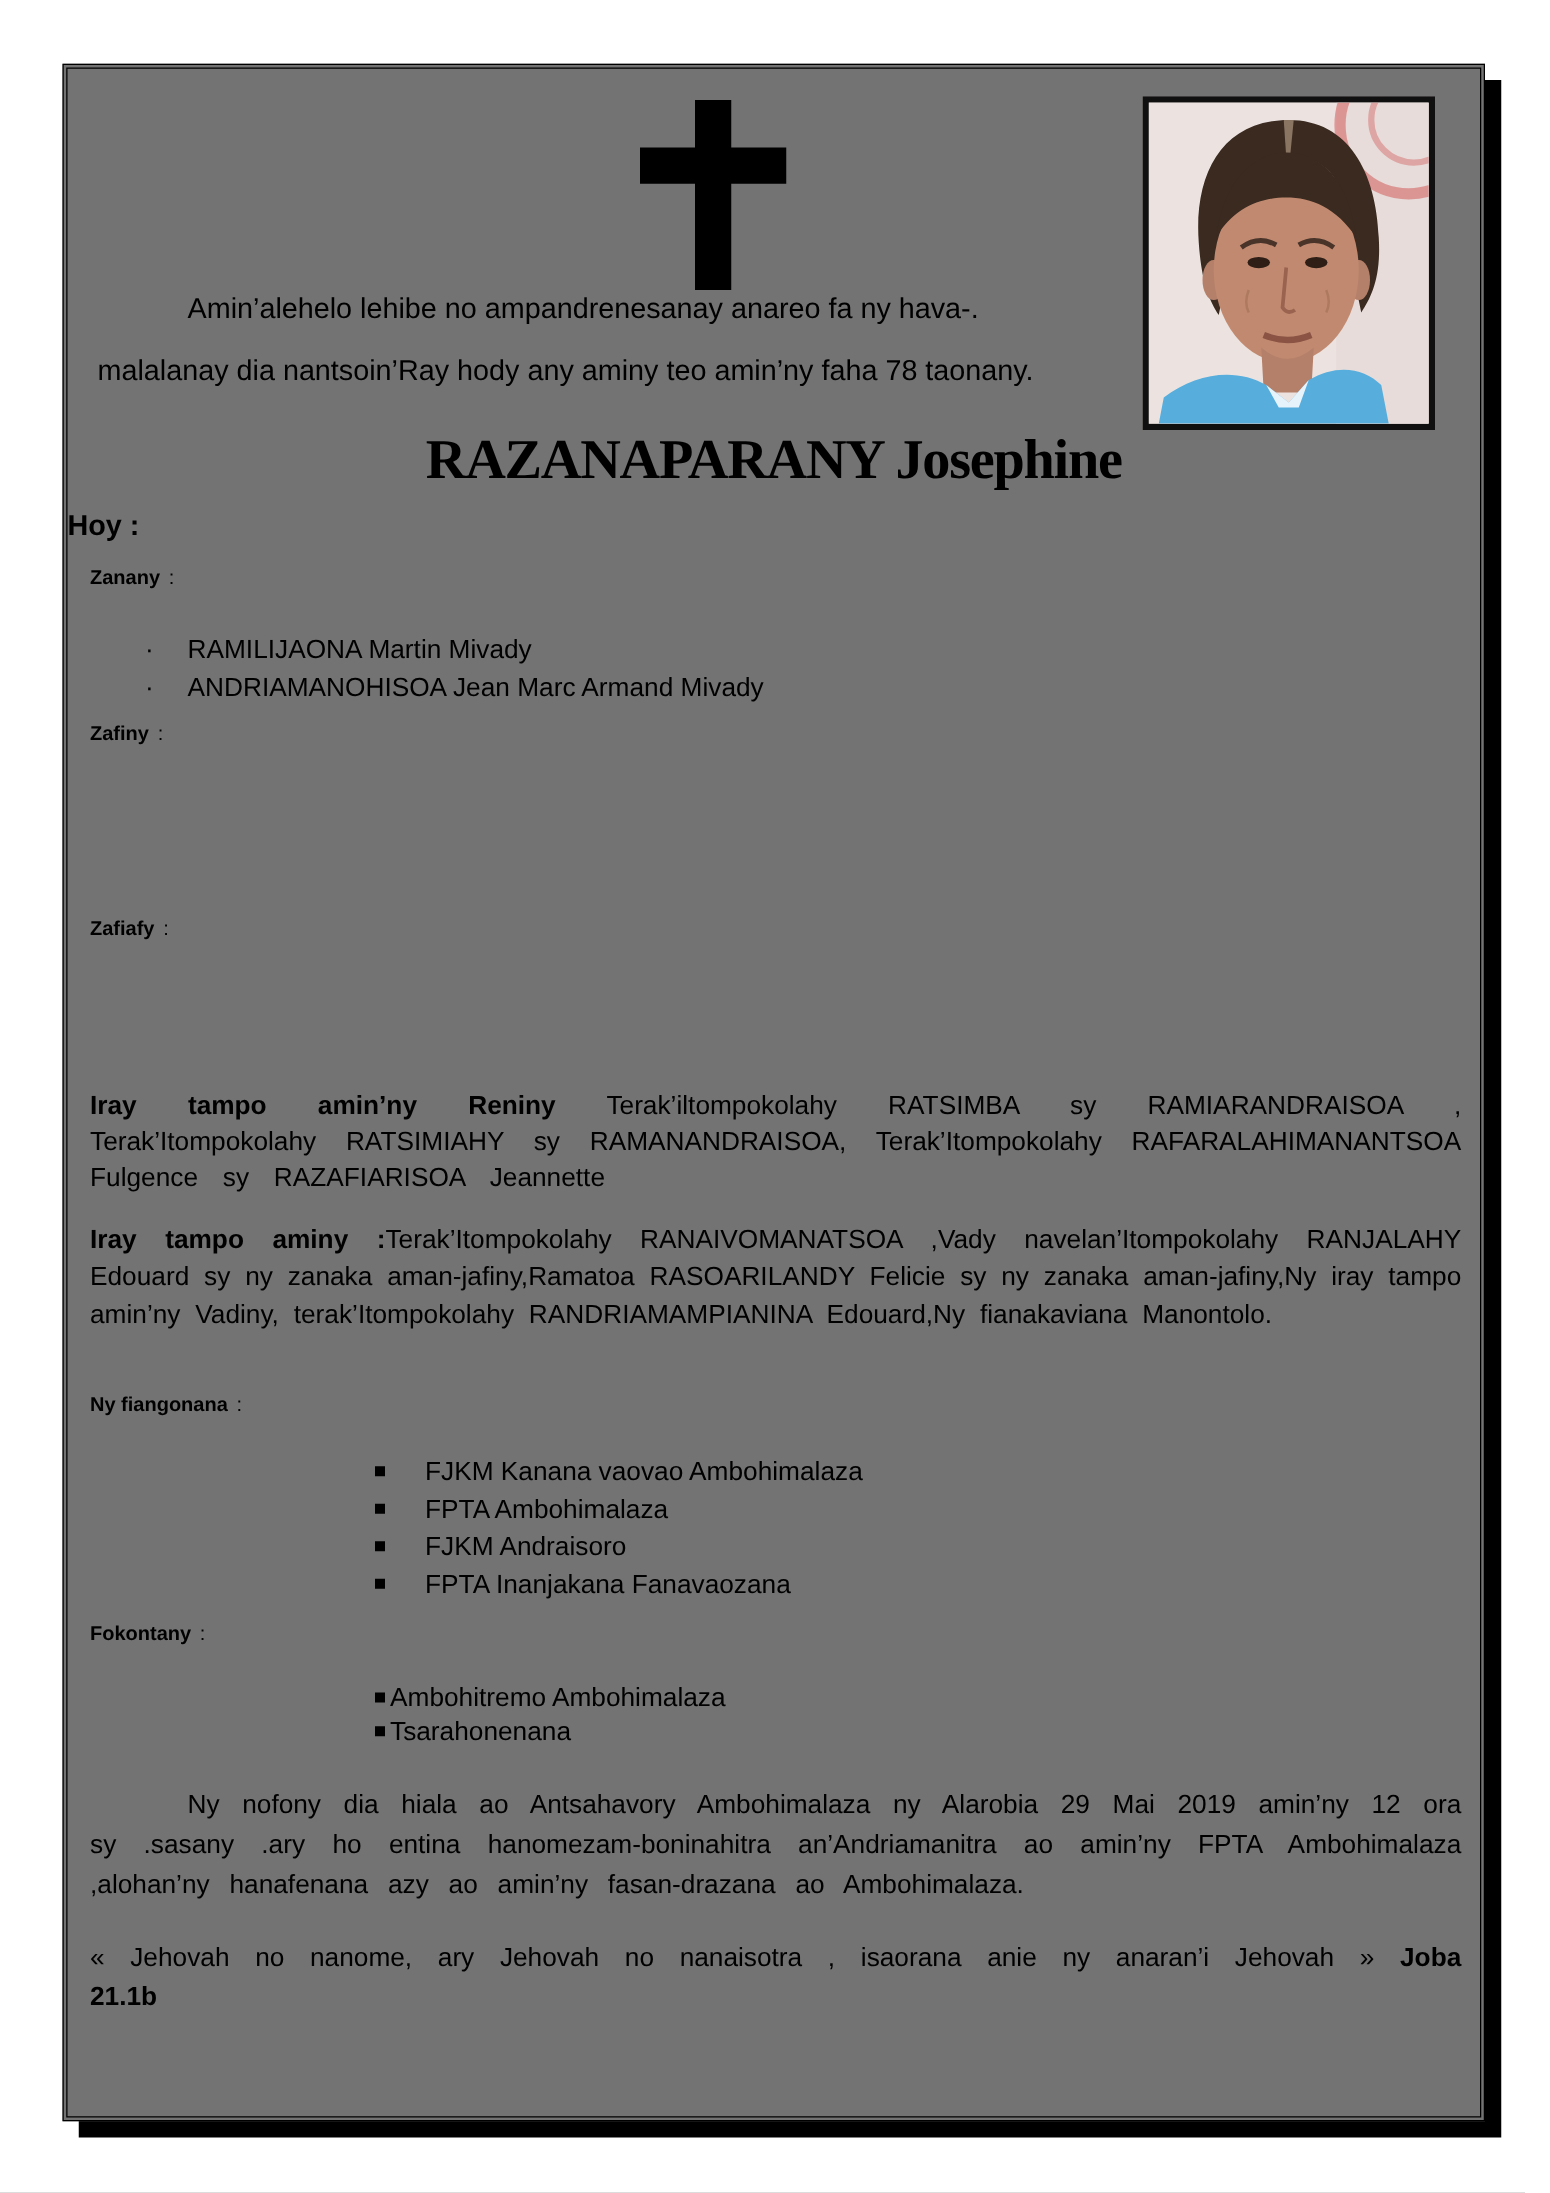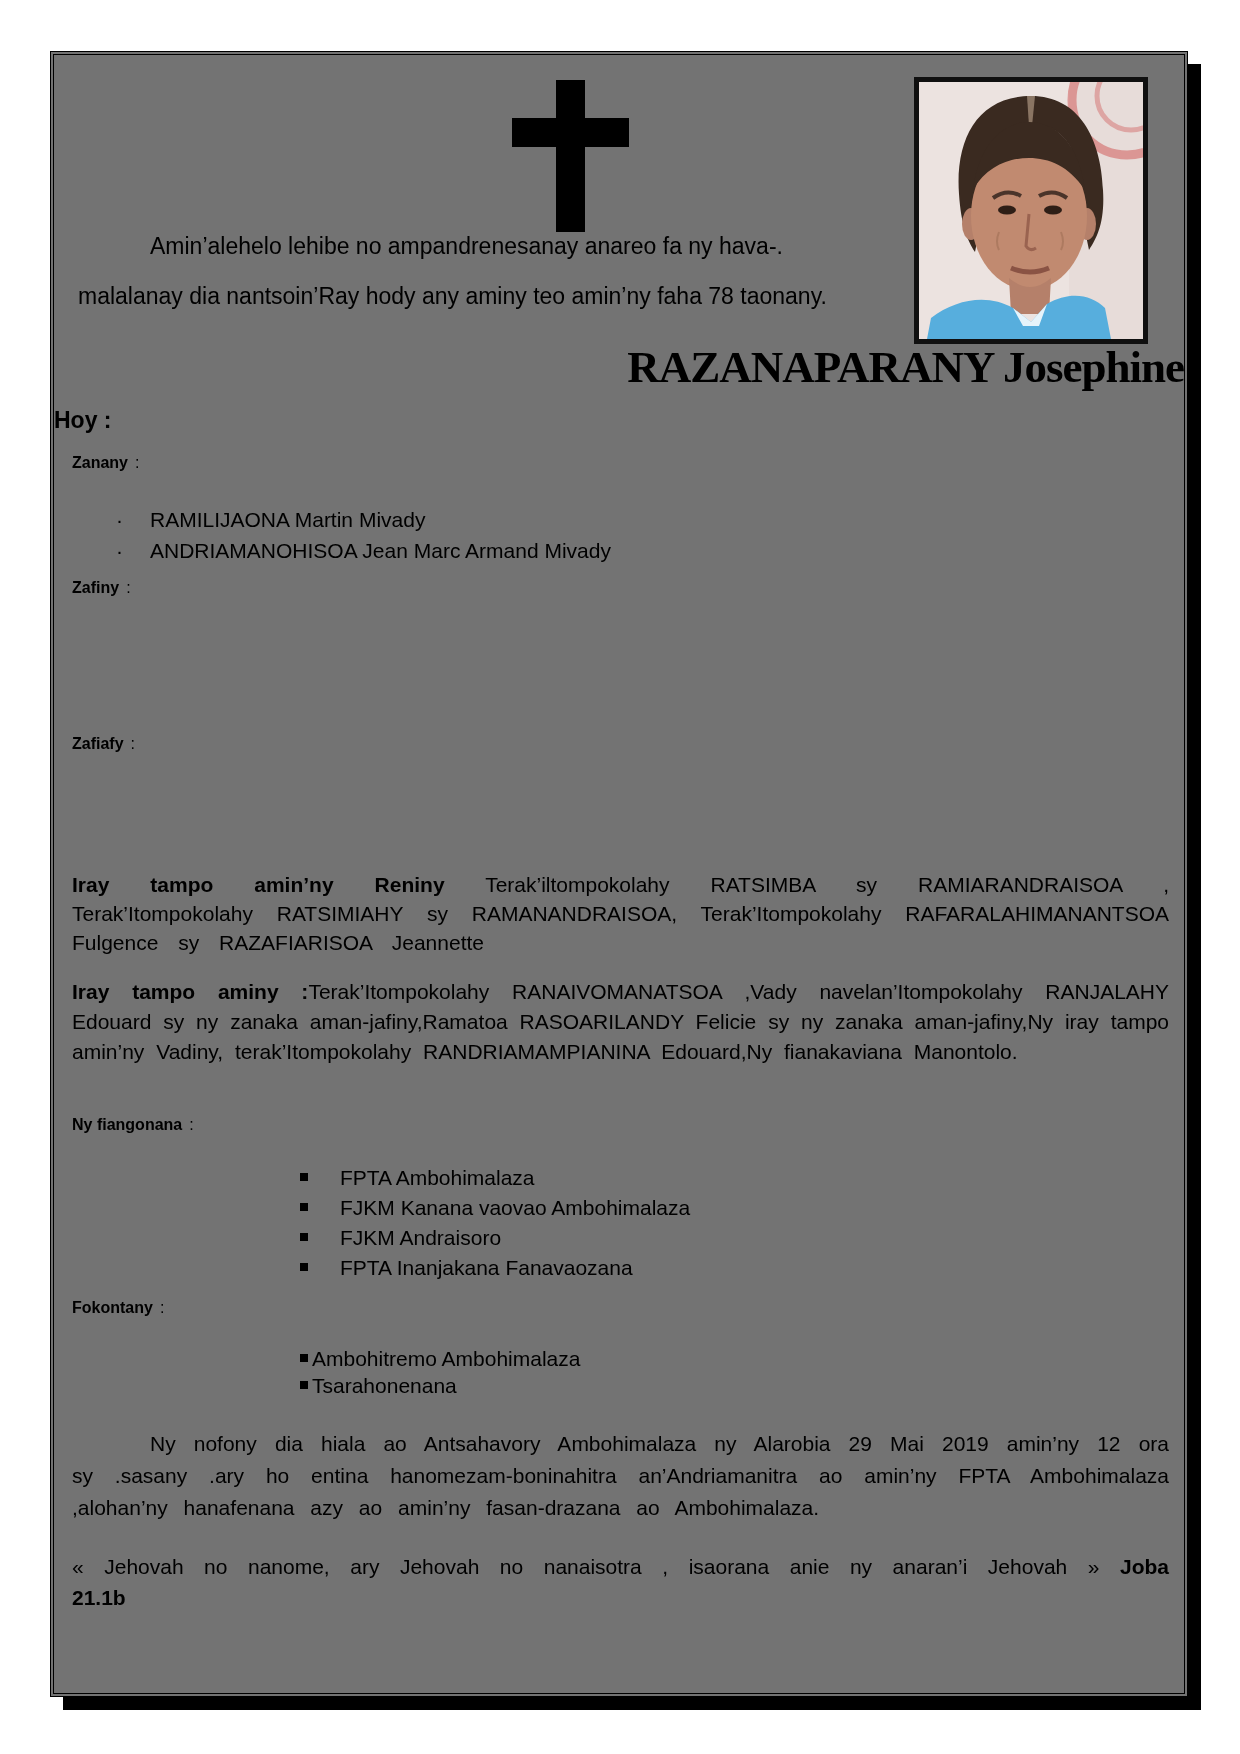--- a/index.html
+++ b/index.html
@@ -23,21 +23,21 @@
     position:absolute;left:860px;top:22px;width:224px;height:257px;
     border:5px solid #101010;background:#ece3e0;overflow:hidden;
   }
   .photo svg{display:block;}
   
   .intro{white-space:nowrap;font-size:23px;line-height:30px;}
   .intro1{left:96px;top:176px;}
   .intro2{left:24px;top:226px;}
   
   .title{
-    left:0;top:286px;width:100%;text-align:right;
+    left:0;top:286px;width:100%;text-align:center;
     font-family:"Liberation Serif",serif;font-weight:bold;font-size:45px;
     letter-spacing:-1px;
   }
   .hoy{left:0;top:352px;width:100%;text-align:left;font-weight:bold;font-size:23px;}
   
   .head{left:18px;font-size:16px;white-space:nowrap;}
   .head b{font-weight:bold;}
   .head .colon{margin-left:7px;font-weight:normal;}
   
   .para{
@@ -137,25 +137,25 @@
   <div class="abs para p-reniny"><b>Iray tampo amin’ny Reniny</b><span> Terak’iltompokolahy RATSIMBA sy RAMIARANDRAISOA , Terak’Itompokolahy RATSIMIAHY sy RAMANANDRAISOA, Terak’Itompokolahy RAFARALAHIMANANTSOA Fulgence sy RAZAFIARISOA Jeannette</span></div>
 
   <div class="abs para p-aminy"><b>Iray tampo aminy :</b><span>Terak’Itompokolahy RANAIVOMANATSOA ,Vady navelan’Itompokolahy RANJALAHY Edouard sy ny zanaka aman-jafiny,Ramatoa RASOARILANDY Felicie sy ny zanaka aman-jafiny,Ny iray tampo amin’ny Vadiny, terak’Itompokolahy RANDRIAMAMPIANINA Edouard,Ny fianakaviana Manontolo.</span></div>
 
   <div class="abs head" style="top:1061px">
     <b>Ny fiangonana</b><span class="colon">:</span>
   </div>
   <div class="abs list l-fiangonana">
     <div class="row">
       <span class="sq"></span>
-      <span>FPTA Ambohimalaza</span>
+      <span>FJKM Kanana vaovao Ambohimalaza</span>
     </div>
     <div class="row">
       <span class="sq"></span>
-      <span>FJKM Kanana vaovao Ambohimalaza</span>
+      <span>FPTA Ambohimalaza</span>
     </div>
     <div class="row">
       <span class="sq"></span>
       <span>FJKM Andraisoro</span>
     </div>
     <div class="row">
       <span class="sq"></span>
       <span>FPTA Inanjakana Fanavaozana</span>
     </div>
   </div>

